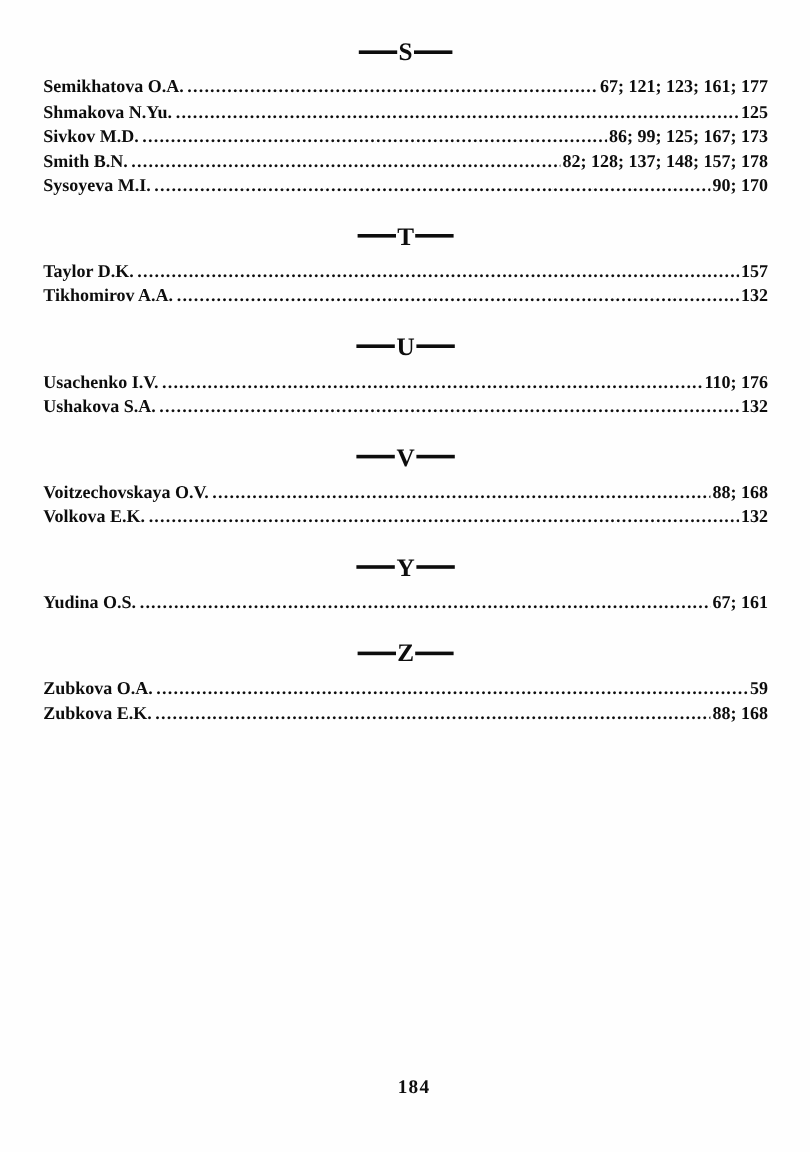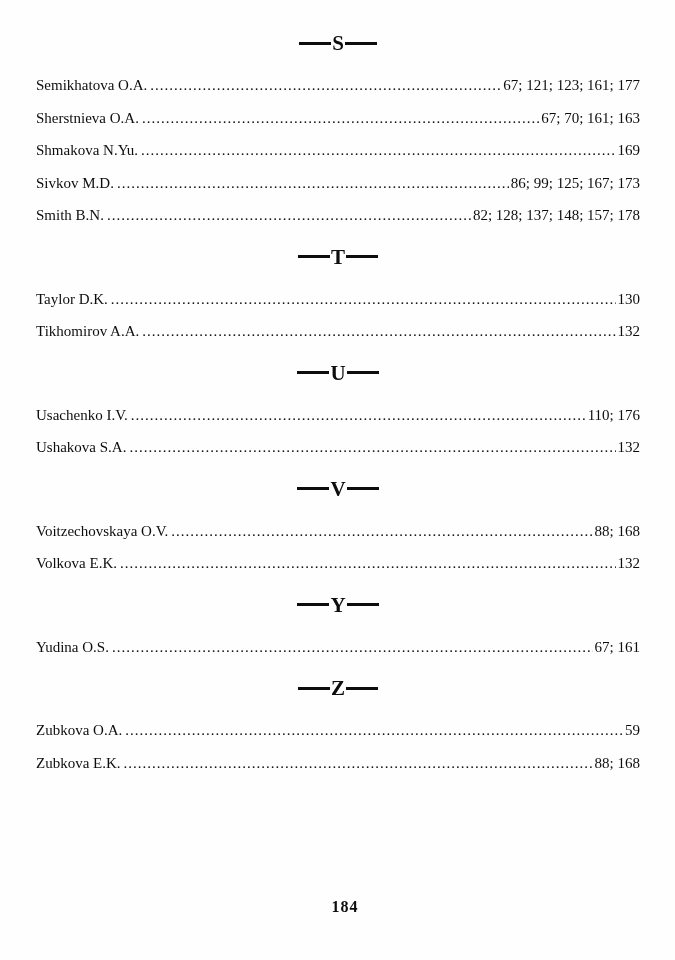--- a/index.html
+++ b/index.html
@@ -42,37 +42,37 @@
     padding: 0 1px;
   }
   .entries {
     font-size: 15px;
     line-height: 20.5px;
   }
   .entry {
     display: flex;
     align-items: baseline;
     white-space: nowrap;
+    font-weight: bold;
   }
   .entry-name {
     flex: 0 0 auto;
   }
   .leader {
     flex: 1 1 auto;
     overflow: hidden;
     margin: 0 2px 0 3px;
     min-width: 12px;
   }
   .leader::after {
     content: "................................................................................................................................................................................................................";
     letter-spacing: 1px;
   }
   .entry-pages {
     flex: 0 0 auto;
-    margin-top: 12px;
   }
   .footer {
     position: absolute;
     left: 0;
     right: 0;
     top: 898px;
     text-align: center;
     font-size: 16px;
     font-weight: bold;
     letter-spacing: 1px;
@@ -88,56 +88,56 @@
     <div class="section-heading">
       <span class="heading-dash"></span><span class="heading-letter">S</span><span class="heading-dash"></span>
     </div>
     <div class="entries">
   <div class="entry">
     <span class="entry-name">Semikhatova O.A.</span>
     <span class="leader"></span>
     <span class="entry-pages">67; 121; 123; 161; 177</span>
   </div>
 
-  <div class="entry">
-    <span class="entry-name">Sherstnieva O.A.</span>
-    <span class="leader"></span>
-    <span class="entry-pages">67; 70; 161; 163</span>
-  </div>
 
   <div class="entry">
     <span class="entry-name">Shmakova N.Yu.</span>
     <span class="leader"></span>
-    <span class="entry-pages">169</span>
+    <span class="entry-pages">125</span>
   </div>
 
   <div class="entry">
     <span class="entry-name">Sivkov M.D.</span>
     <span class="leader"></span>
     <span class="entry-pages">86; 99; 125; 167; 173</span>
   </div>
 
   <div class="entry">
     <span class="entry-name">Smith B.N.</span>
     <span class="leader"></span>
     <span class="entry-pages">82; 128; 137; 148; 157; 178</span>
   </div>
 
+  <div class="entry">
+    <span class="entry-name">Sysoyeva M.I.</span>
+    <span class="leader"></span>
+    <span class="entry-pages">90; 170</span>
+  </div>
 </div>
   </div>
 
   <div class="section">
     <div class="section-heading">
       <span class="heading-dash"></span><span class="heading-letter">T</span><span class="heading-dash"></span>
     </div>
     <div class="entries">
   <div class="entry">
     <span class="entry-name">Taylor D.K.</span>
     <span class="leader"></span>
-    <span class="entry-pages">130</span>
+    <span class="entry-pages">157</span>
   </div>
 
   <div class="entry">
     <span class="entry-name">Tikhomirov A.A.</span>
     <span class="leader"></span>
     <span class="entry-pages">132</span>
   </div>
 
 </div>
   </div>

